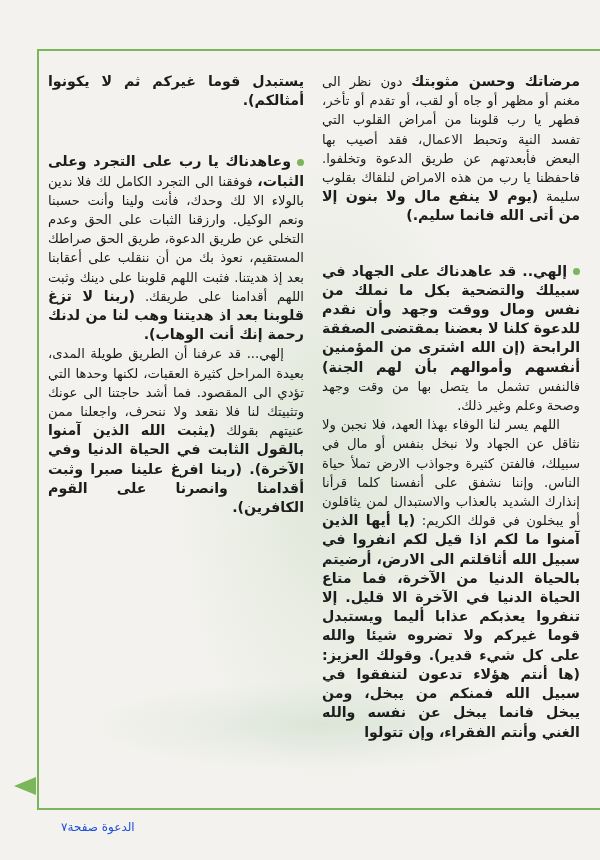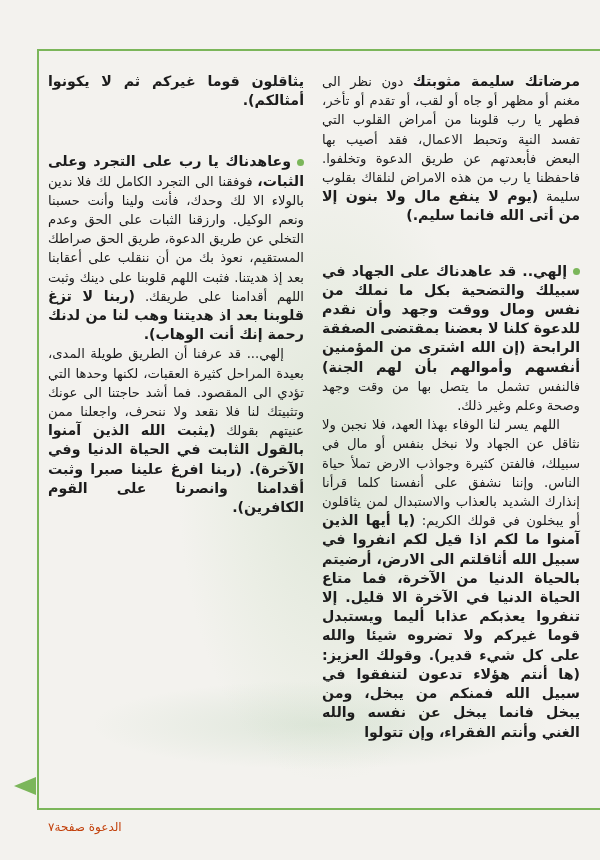--- a/index.html
+++ b/index.html
@@ -34,51 +34,51 @@
   .col-left { left:48px; top:72px; width:256px; }
   .col p { margin:0; }
   .b { font-weight:bold; font-size:14.2px; }
   .gap { height:12px; }
   .indent { text-indent:20px; }
   .bullet {
     display:inline-block; width:7px; height:7px; border-radius:50%;
     background:#7bb65a; margin-left:6px; vertical-align:middle;
   }
   .footer {
-    position:absolute; left:48px; top:820px; direction:rtl;
-    font-size:12px; color:#c2410c;
+    position:absolute; left:61px; top:820px; direction:rtl;
+    font-size:12px; color:#1d4ed8;
   }
 </style>
 </head>
 <body>
 
 <div class="watermark"></div>
 <div class="watermark2"></div>
 
 <div class="frame-top"></div>
 <div class="frame-left"></div>
 <div class="frame-bottom"></div>
 <div class="arrow"></div>
 
 <div class="col col-right">
   <p>
-    <span class="b">مرضاتك سليمة مثوبتك</span><span> دون نظر الى مغنم أو مظهر أو جاه أو لقب، أو تقدم أو تأخر، فطهر يا رب قلوبنا من أمراض القلوب التي تفسد النية وتحبط الاعمال، فقد أصيب بها البعض فأبعدتهم عن طريق الدعوة وتخلفوا. فاحفظنا يا رب من هذه الامراض لنلقاك بقلوب سليمة </span><span class="b">(يوم لا ينفع مال ولا بنون إلا من أتى الله فانما سليم.)</span>
+    <span class="b">مرضاتك وحسن مثوبتك</span><span> دون نظر الى مغنم أو مظهر أو جاه أو لقب، أو تقدم أو تأخر، فطهر يا رب قلوبنا من أمراض القلوب التي تفسد النية وتحبط الاعمال، فقد أصيب بها البعض فأبعدتهم عن طريق الدعوة وتخلفوا. فاحفظنا يا رب من هذه الامراض لنلقاك بقلوب سليمة </span><span class="b">(يوم لا ينفع مال ولا بنون إلا من أتى الله فانما سليم.)</span>
   </p>
   <div class="gap" style="height:36px"></div>
   <p>
     <span class="bullet"></span><span class="b">إلهي.. قد عاهدناك على الجهاد في سبيلك والتضحية بكل ما نملك من نفس ومال ووقت وجهد وأن نقدم للدعوة كلنا لا بعضنا بمقتضى الصفقة الرابحة (إن الله اشترى من المؤمنين أنفسهم وأموالهم بأن لهم الجنة)</span><span> فالنفس تشمل ما يتصل بها من وقت وجهد وصحة وعلم وغير ذلك.</span>
   </p>
   <p class="indent">
     <span>اللهم يسر لنا الوفاء بهذا العهد، فلا نجبن ولا نثاقل عن الجهاد ولا نبخل بنفس أو مال في سبيلك، فالفتن كثيرة وجواذب الارض تملأ حياة الناس. وإننا نشفق على أنفسنا كلما قرأنا إنذارك الشديد بالعذاب والاستبدال لمن يثاقلون أو يبخلون في قولك الكريم: </span><span class="b">(يا أيها الذين آمنوا ما لكم اذا قيل لكم انفروا في سبيل الله أثاقلتم الى الارض، أرضيتم بالحياة الدنيا من الآخرة، فما متاع الحياة الدنيا في الآخرة الا قليل. إلا تنفروا يعذبكم عذابا أليما ويستبدل قوما غيركم ولا تضروه شيئا والله على كل شيء قدير). وقولك العزيز: (ها أنتم هؤلاء تدعون لتنفقوا في سبيل الله فمنكم من يبخل، ومن يبخل فانما يبخل عن نفسه والله الغني وأنتم الفقراء، وإن تتولوا</span>
   </p>
 </div>
 
 <div class="col col-left">
   <p>
-    <span class="b">يثاقلون قوما غيركم ثم لا يكونوا أمثالكم).</span>
+    <span class="b">يستبدل قوما غيركم ثم لا يكونوا أمثالكم).</span>
   </p>
   <div class="gap"></div>
   <div class="gap" style="height:30px"></div>
   <p>
     <span class="bullet"></span><span class="b">وعاهدناك يا رب على التجرد وعلى الثبات،</span><span> فوفقنا الى التجرد الكامل لك فلا ندين بالولاء الا لك وحدك، فأنت ولينا وأنت حسبنا ونعم الوكيل. وارزقنا الثبات على الحق وعدم التخلي عن طريق الدعوة، طريق الحق صراطك المستقيم، نعوذ بك من أن ننقلب على أعقابنا بعد إذ هديتنا. فثبت اللهم قلوبنا على دينك وثبت اللهم أقدامنا على طريقك. </span><span class="b">(ربنا لا تزغ قلوبنا بعد اذ هديتنا وهب لنا من لدنك رحمة إنك أنت الوهاب).</span>
   </p>
   <p class="indent">
     <span>إلهي... قد عرفنا أن الطريق طويلة المدى، بعيدة المراحل كثيرة العقبات، لكنها وحدها التي تؤدي الى المقصود. فما أشد حاجتنا الى عونك وتثبيتك لنا فلا نقعد ولا ننحرف، واجعلنا ممن عنيتهم بقولك </span><span class="b">(يثبت الله الذين آمنوا بالقول الثابت في الحياة الدنيا وفي الآخرة). (ربنا افرغ علينا صبرا وثبت أقدامنا وانصرنا على القوم الكافرين).</span>
   </p>
   <div class="gap" style="height:30px"></div>

